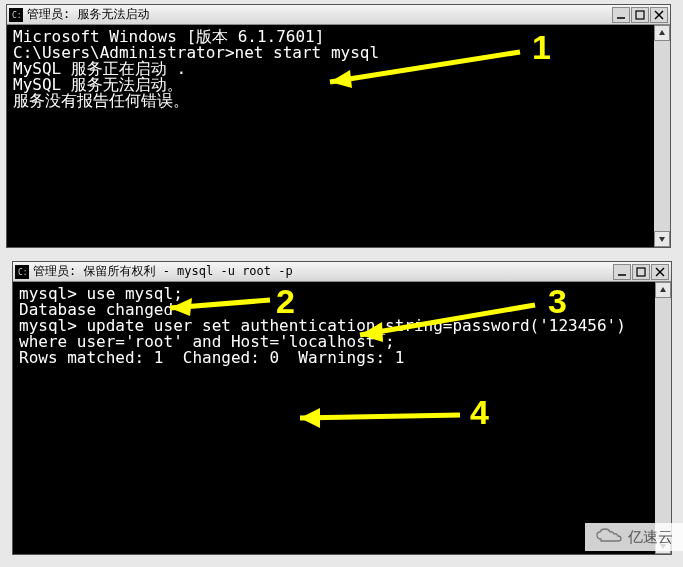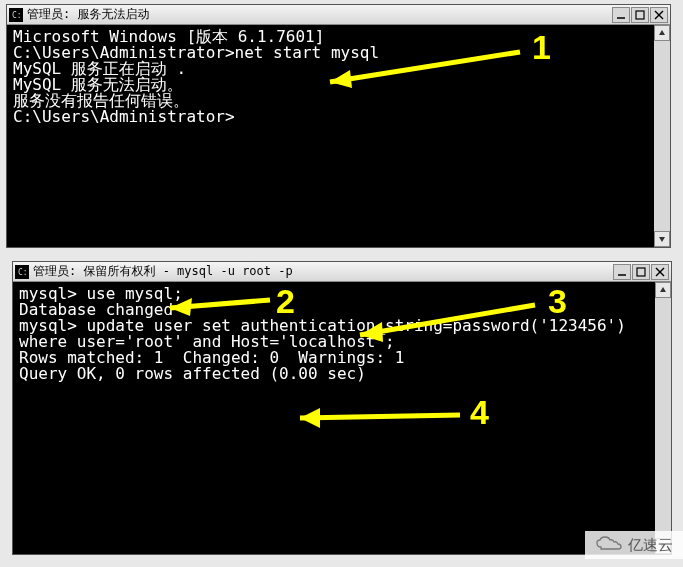--- a/index.html
+++ b/index.html
@@ -93,21 +93,21 @@
       font-weight: bold;
       font-family: Arial, sans-serif;
       pointer-events: none;
     }
     .arrow {
       position: absolute;
       pointer-events: none;
     }
     .watermark {
       position: absolute;
-      right: 0; bottom: 8px;
+      right: 0; bottom: 16px;
       background: rgba(255,255,255,0.82);
       padding: 4px 10px;
       display: flex;
       align-items: center;
       gap: 5px;
       font-size: 15px;
       color: #555;
       pointer-events: none;
     }
     .wm-logo svg { width: 28px; height: 16px; }
@@ -148,21 +148,20 @@
     <pre>Microsoft Windows [版本 6.1.7601]</pre>
     <pre></pre>
     <pre>C:\Users\Administrator&gt;net start mysql</pre>
     <pre>MySQL 服务正在启动 .</pre>
     <pre>MySQL 服务无法启动。</pre>
     <pre></pre>
     <pre>服务没有报告任何错误。</pre>
     <pre></pre>
     <pre></pre>
     <pre></pre>
-    <pre>C:\Users\Administrator&gt;</pre>
     <div class="scrollbar">
       <div class="sb-btn up">
           <svg viewBox="0 0 8 8">
             <polygon points="4,1 7,6 1,6" fill="#333"></polygon>
           </svg>
         </div>
       <div class="sb-btn down">
           <svg viewBox="0 0 8 8">
             <polygon points="1,2 7,2 4,7" fill="#333"></polygon>
           </svg>
@@ -198,21 +197,20 @@
           </svg>
         </div>
     </div>
   </div>
   <div class="console-body">
     <pre>mysql&gt; use mysql;</pre>
     <pre>Database changed</pre>
     <pre>mysql&gt; update user set authentication_string=password('123456') where user='root' and Host='localhost';</pre>
     <pre>Rows matched: 1  Changed: 0  Warnings: 1</pre>
     <pre></pre>
-    <pre>Query OK, 0 rows affected (0.00 sec)</pre>
     <pre></pre>
     <div class="scrollbar">
       <div class="sb-btn up">
           <svg viewBox="0 0 8 8">
             <polygon points="4,1 7,6 1,6" fill="#333"></polygon>
           </svg>
         </div>
       <div class="sb-btn down">
           <svg viewBox="0 0 8 8">
             <polygon points="1,2 7,2 4,7" fill="#333"></polygon>

